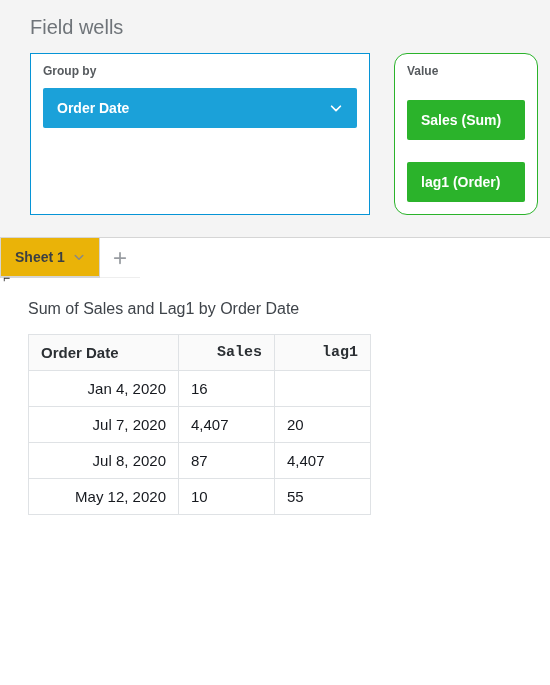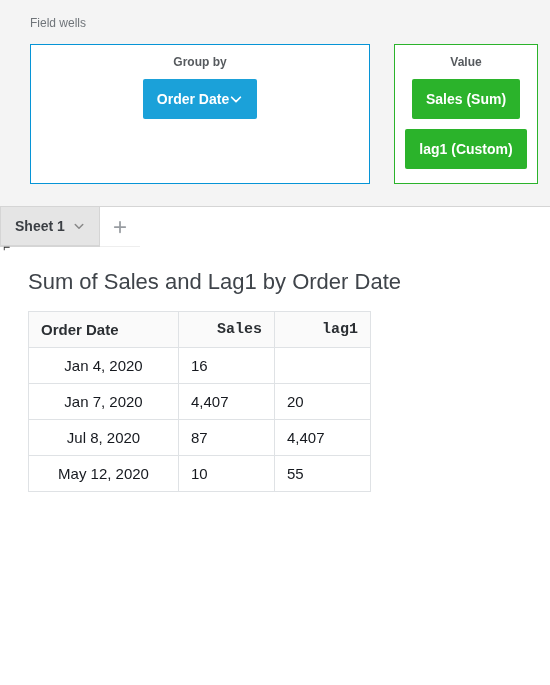--- a/index.html
+++ b/index.html
@@ -13,49 +13,49 @@
     overflow: hidden;
   }
 
   
   .field-wells-panel {
     background: #f4f4f4;
     border-bottom: 1px solid #d5d5d5;
     padding: 16px 0 0 30px;
   }
   .field-wells-title {
-    font-size: 12px;
+    font-size: 20px;
     color: #6f7479;
     margin-bottom: 14px;
     font-weight: 400;
   }
   .wells-row {
     display: flex;
     gap: 24px;
     padding-bottom: 22px;
   }
   .well {
     border: 1px solid;
     background: #fff;
     padding: 10px 12px 12px 12px;
     position: relative;
     display: flex;
     flex-direction: column;
     gap: 10px;
-    align-items: center;
   }
   .well.groupby {
     width: 340px;
     min-height: 140px;
     border-color: #0694d6;
   }
   .well.value {
     width: 144px;  
     min-height: 140px;
     border-color: #2bb32b;
+    border-radius: 13px;
   }
   .well-label {
     font-size: 12px;
     font-weight: 700;
     color: #565a5e;
   }
   .pill {
     height: 40px;
     border-radius: 2px;
     color: #fff;
@@ -63,21 +63,21 @@
     font-weight: 700;
     display: flex;
     align-items: center;
     justify-content: space-between;
     padding: 0 14px;
     cursor: pointer;
     user-select: none;
     white-space: nowrap;
   }
   .pill.blue  { background: #1ba1d9; }
-  .pill.green { background: #2bb32b; }
+  .pill.green { background: #2bb32b; margin-top: 12px; }
   .pill .chev {
     width: 14px;
     height: 14px;
     flex: 0 0 auto;
   }
   .pill .chev path {
     stroke: #fff;
     stroke-width: 2;
     fill: none;
     stroke-linecap: round;
@@ -97,21 +97,21 @@
     align-items: center;
     gap: 8px;
     padding: 0 14px;
     border: 1px solid #d5d5d5;
     border-bottom: 2px solid #d5d5d5;
     border-top: none;
     font-size: 14px;
     font-weight: 700;
     color: #3b3f44;
     cursor: pointer;
-    background: #e5e5e5;
+    background: #eab308;
   }
   .sheet-tab .chev-sm {
     width: 12px; height: 12px;
   }
   .sheet-tab .chev-sm path {
     stroke: #888;
     stroke-width: 2;
     fill: none;
     stroke-linecap: round;
     stroke-linejoin: round;
@@ -139,21 +139,21 @@
     left: 3px;
     user-select: none;
     pointer-events: none;
   }
 
   
   .visual {
     padding: 22px 0 0 28px;
   }
   .visual-title {
-    font-size: 22px;
+    font-size: 16px;
     color: #3f444a;
     font-weight: 400;
     margin-bottom: 16px;
   }
   table.data {
     border-collapse: collapse;
     font-size: 15px;
   }
   table.data th, table.data td {
     border: 1px solid #dfe2e5;
@@ -161,21 +161,21 @@
     height: 36px;
     white-space: nowrap;
   }
   table.data th {
     background: #fafafa;
     font-weight: 700;
     color: #2b2f33;
   }
   table.data th.col-date { width: 150px; text-align: left; }
   table.data th.col-num  { width: 96px;  text-align: right; font-family: Liberation Mono, monospace; }
-  table.data td.col-date { text-align: center; }
+  table.data td.col-date { text-align: right; }
   table.data td.col-num  { text-align: left; font-variant-numeric: tabular-nums; }
 </style>
 </head>
 <body>
 
 <div class="field-wells-panel">
   <div class="field-wells-title">Field wells</div>
 
   <div class="wells-row">
 
@@ -190,21 +190,21 @@
       </div>
     </div>
 
     <div class="well value">
       <div class="well-label">Value</div>
 
       <div class="pill green">
         <span>Sales (Sum)</span>
       </div>
       <div class="pill green">
-        <span>lag1 (Custom)</span>
+        <span>lag1 (Order)</span>
       </div>
     </div>
 
   </div>
 </div>
 
 <div class="sheet-strip">
   <div class="sheet-tab">
     <span>Sheet 1</span>
     <svg class="chev-sm" viewBox="0 0 16 16">
@@ -230,21 +230,21 @@
         <th class="col-num">lag1</th>
       </tr>
     </thead>
     <tbody id="tbody">
         <tr>
           <td class="col-date">Jan 4, 2020</td>
           <td class="col-num">16</td>
           <td class="col-num"></td>
         </tr>
         <tr>
-          <td class="col-date">Jan 7, 2020</td>
+          <td class="col-date">Jul 7, 2020</td>
           <td class="col-num">4,407</td>
           <td class="col-num">20</td>
         </tr>
         <tr>
           <td class="col-date">Jul 8, 2020</td>
           <td class="col-num">87</td>
           <td class="col-num">4,407</td>
         </tr>
         <tr>
           <td class="col-date">May 12, 2020</td>

